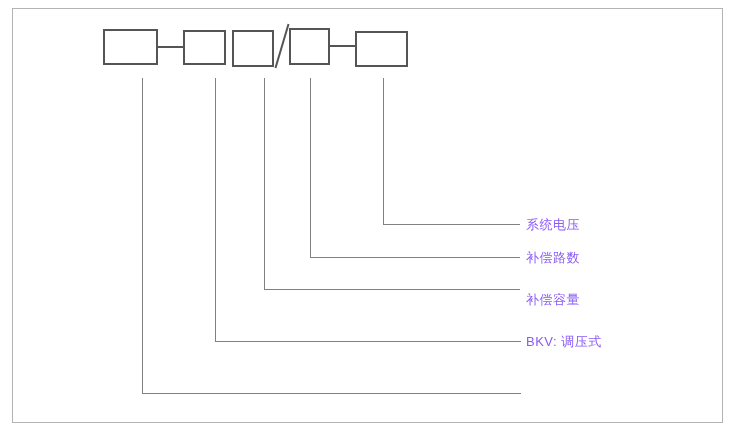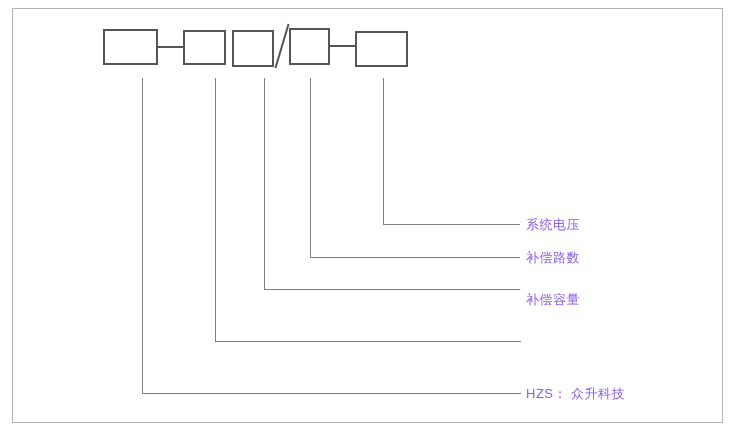--- a/index.html
+++ b/index.html
@@ -96,14 +96,14 @@
 
   <div class="connector conn-hzs"></div>
   <div class="connector conn-bkv"></div>
   <div class="connector conn-capacity"></div>
   <div class="connector conn-circuits"></div>
   <div class="connector conn-voltage"></div>
 
   <div class="label label-voltage">系统电压</div>
   <div class="label label-circuits">补偿路数</div>
   <div class="label label-capacity">补偿容量</div>
-  <div class="label label-hzs">HZS： 众升科技</div>
+  <div class="label label-bkv">BKV: 调压式</div>
 </div>
 
 </body></html>

